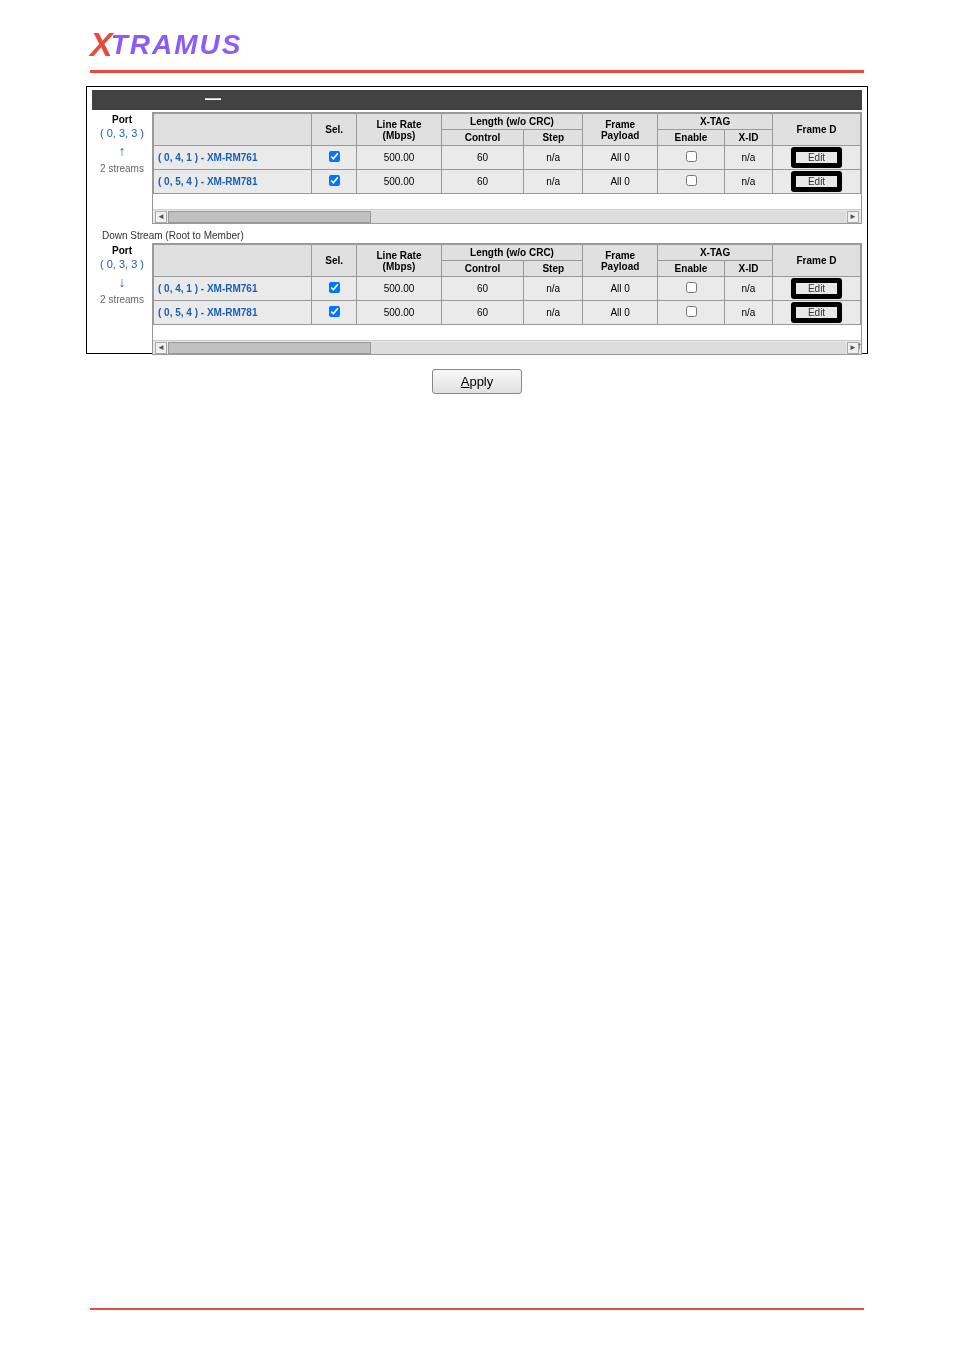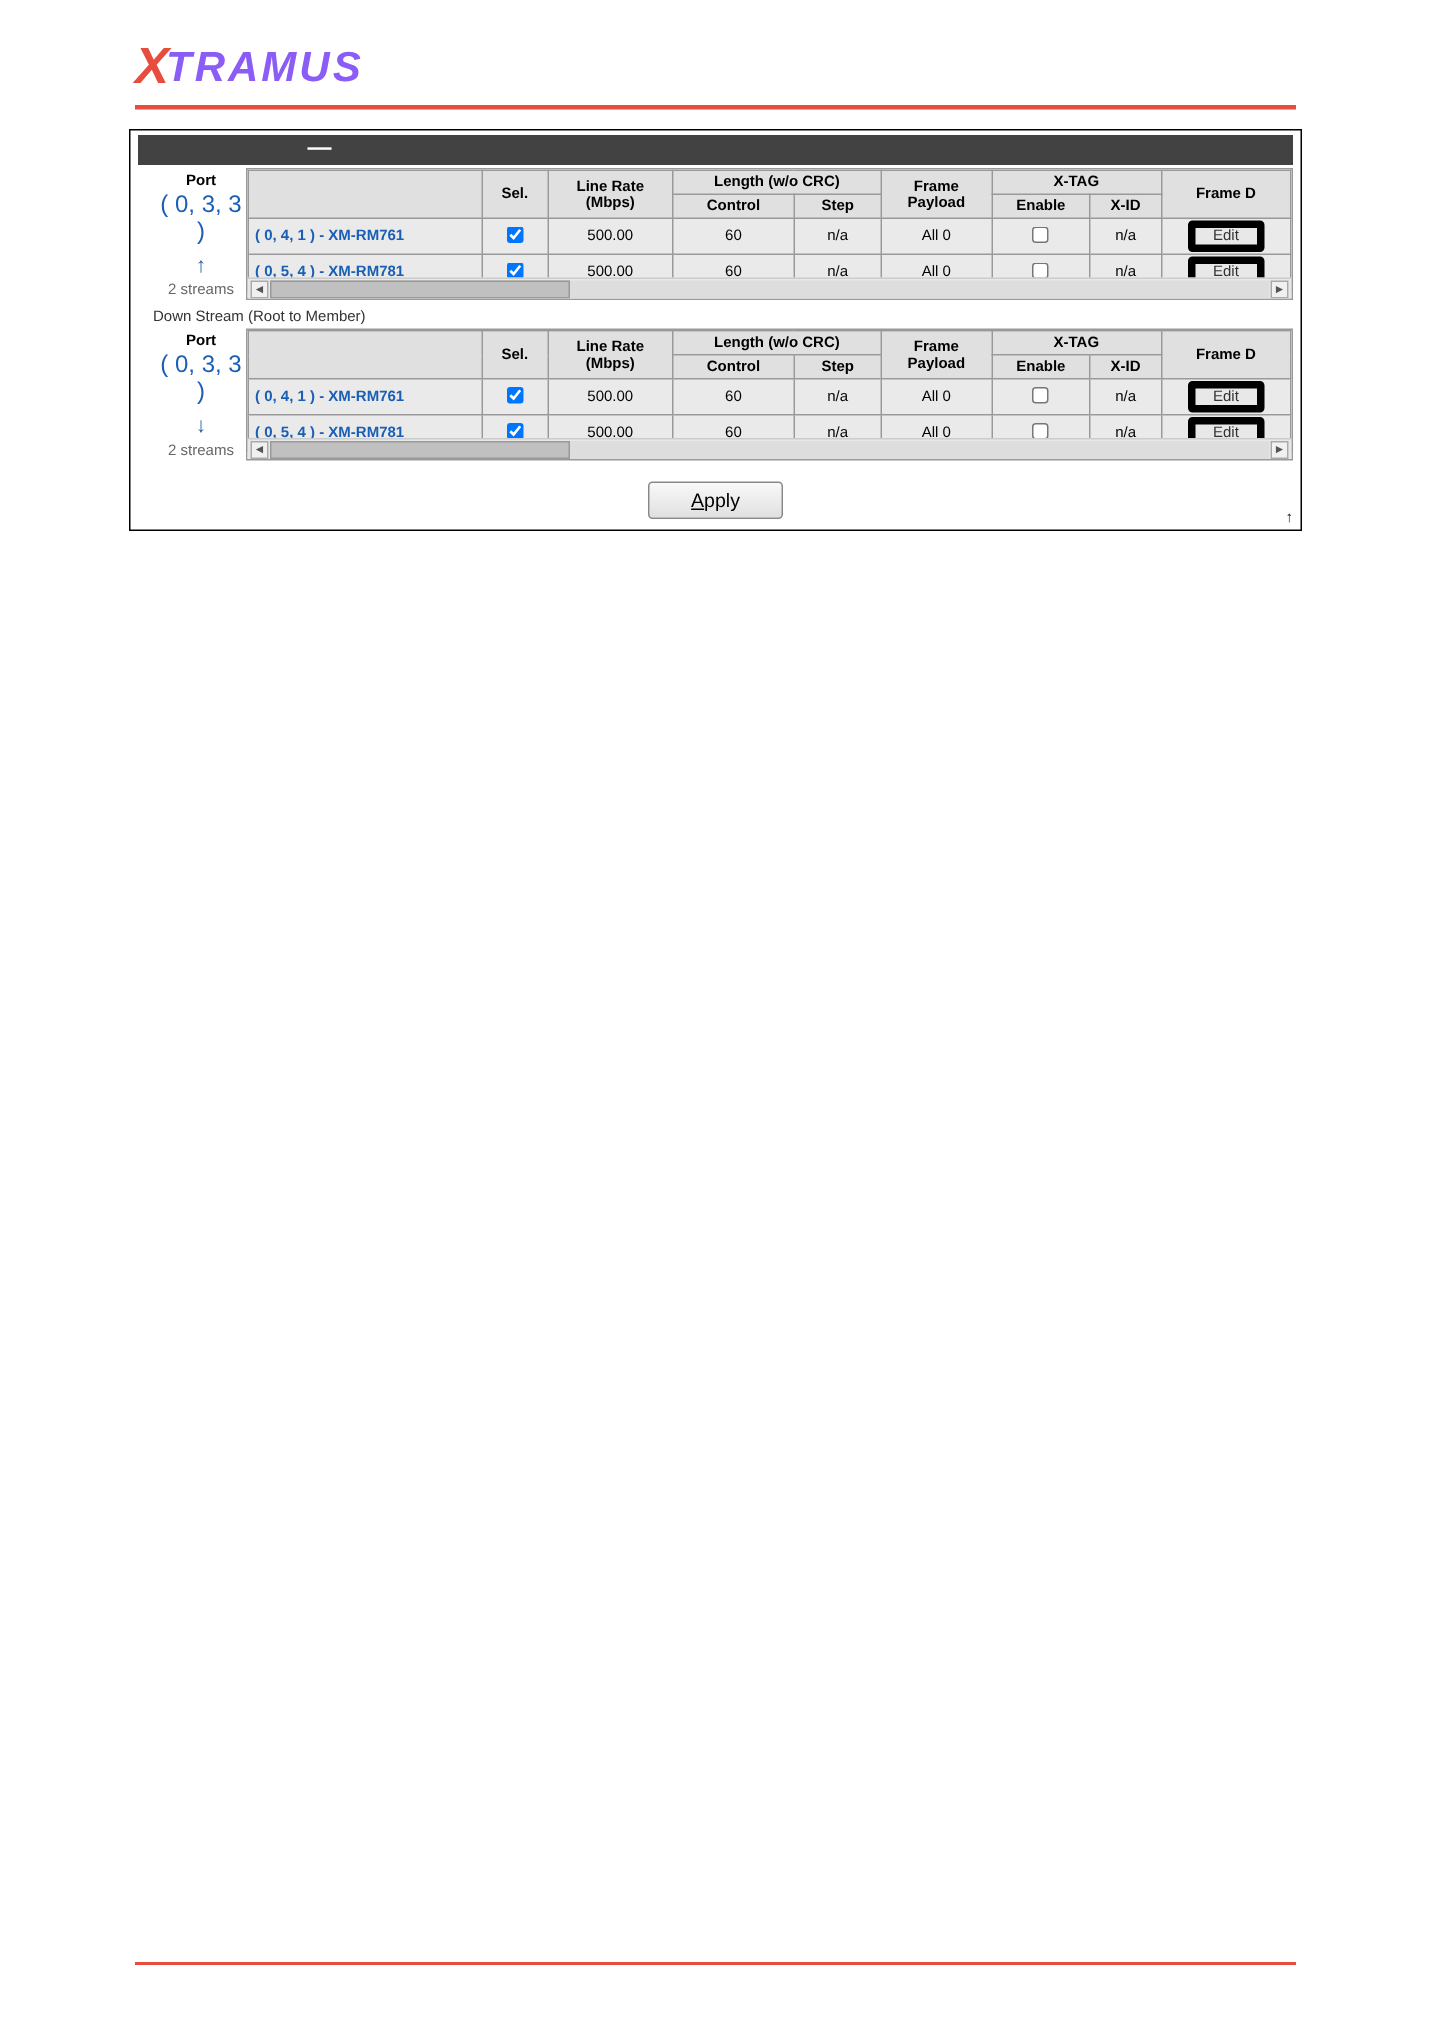--- a/index.html
+++ b/index.html
@@ -74,52 +74,51 @@
       font-weight: bold;
       font-size: 16px;
     }
     .section-label {
       font-size: 10px;
       color: #333;
       margin: 3px 0 2px 10px;
     }
     .stream-group {
       display: flex;
-      align-items: center;
-      margin-left: 12px;
+      align-items: flex-start;
     }
     .port-col {
       width: 60px;
       text-align: center;
       font-size: 10px;
       padding-top: 2px;
     }
     .port-col-head {
       font-weight: bold;
       margin-bottom: 2px;
     }
     .port-col-sub {
       color: #1a5fb4;
-      font-size: 16px;
+      font-size: 11px;
     }
     .arrow-icon {
       margin: 4px auto;
       font-size: 14px;
       color: #2563a8;
     }
     .streams-text {
       color: #666;
       font-size: 10px;
     }
     .table-wrap {
       flex: 1;
       border: 1px solid #999;
       overflow: hidden;
       position: relative;
-      height: 88px;
+      height: 112px;
       background: #fff;
     }
     .data-table {
       border-collapse: collapse;
       width: 100%;
       font-size: 10px;
     }
     .data-table th, .data-table td {
       border: 1px solid #999;
       padding: 1px 4px;

